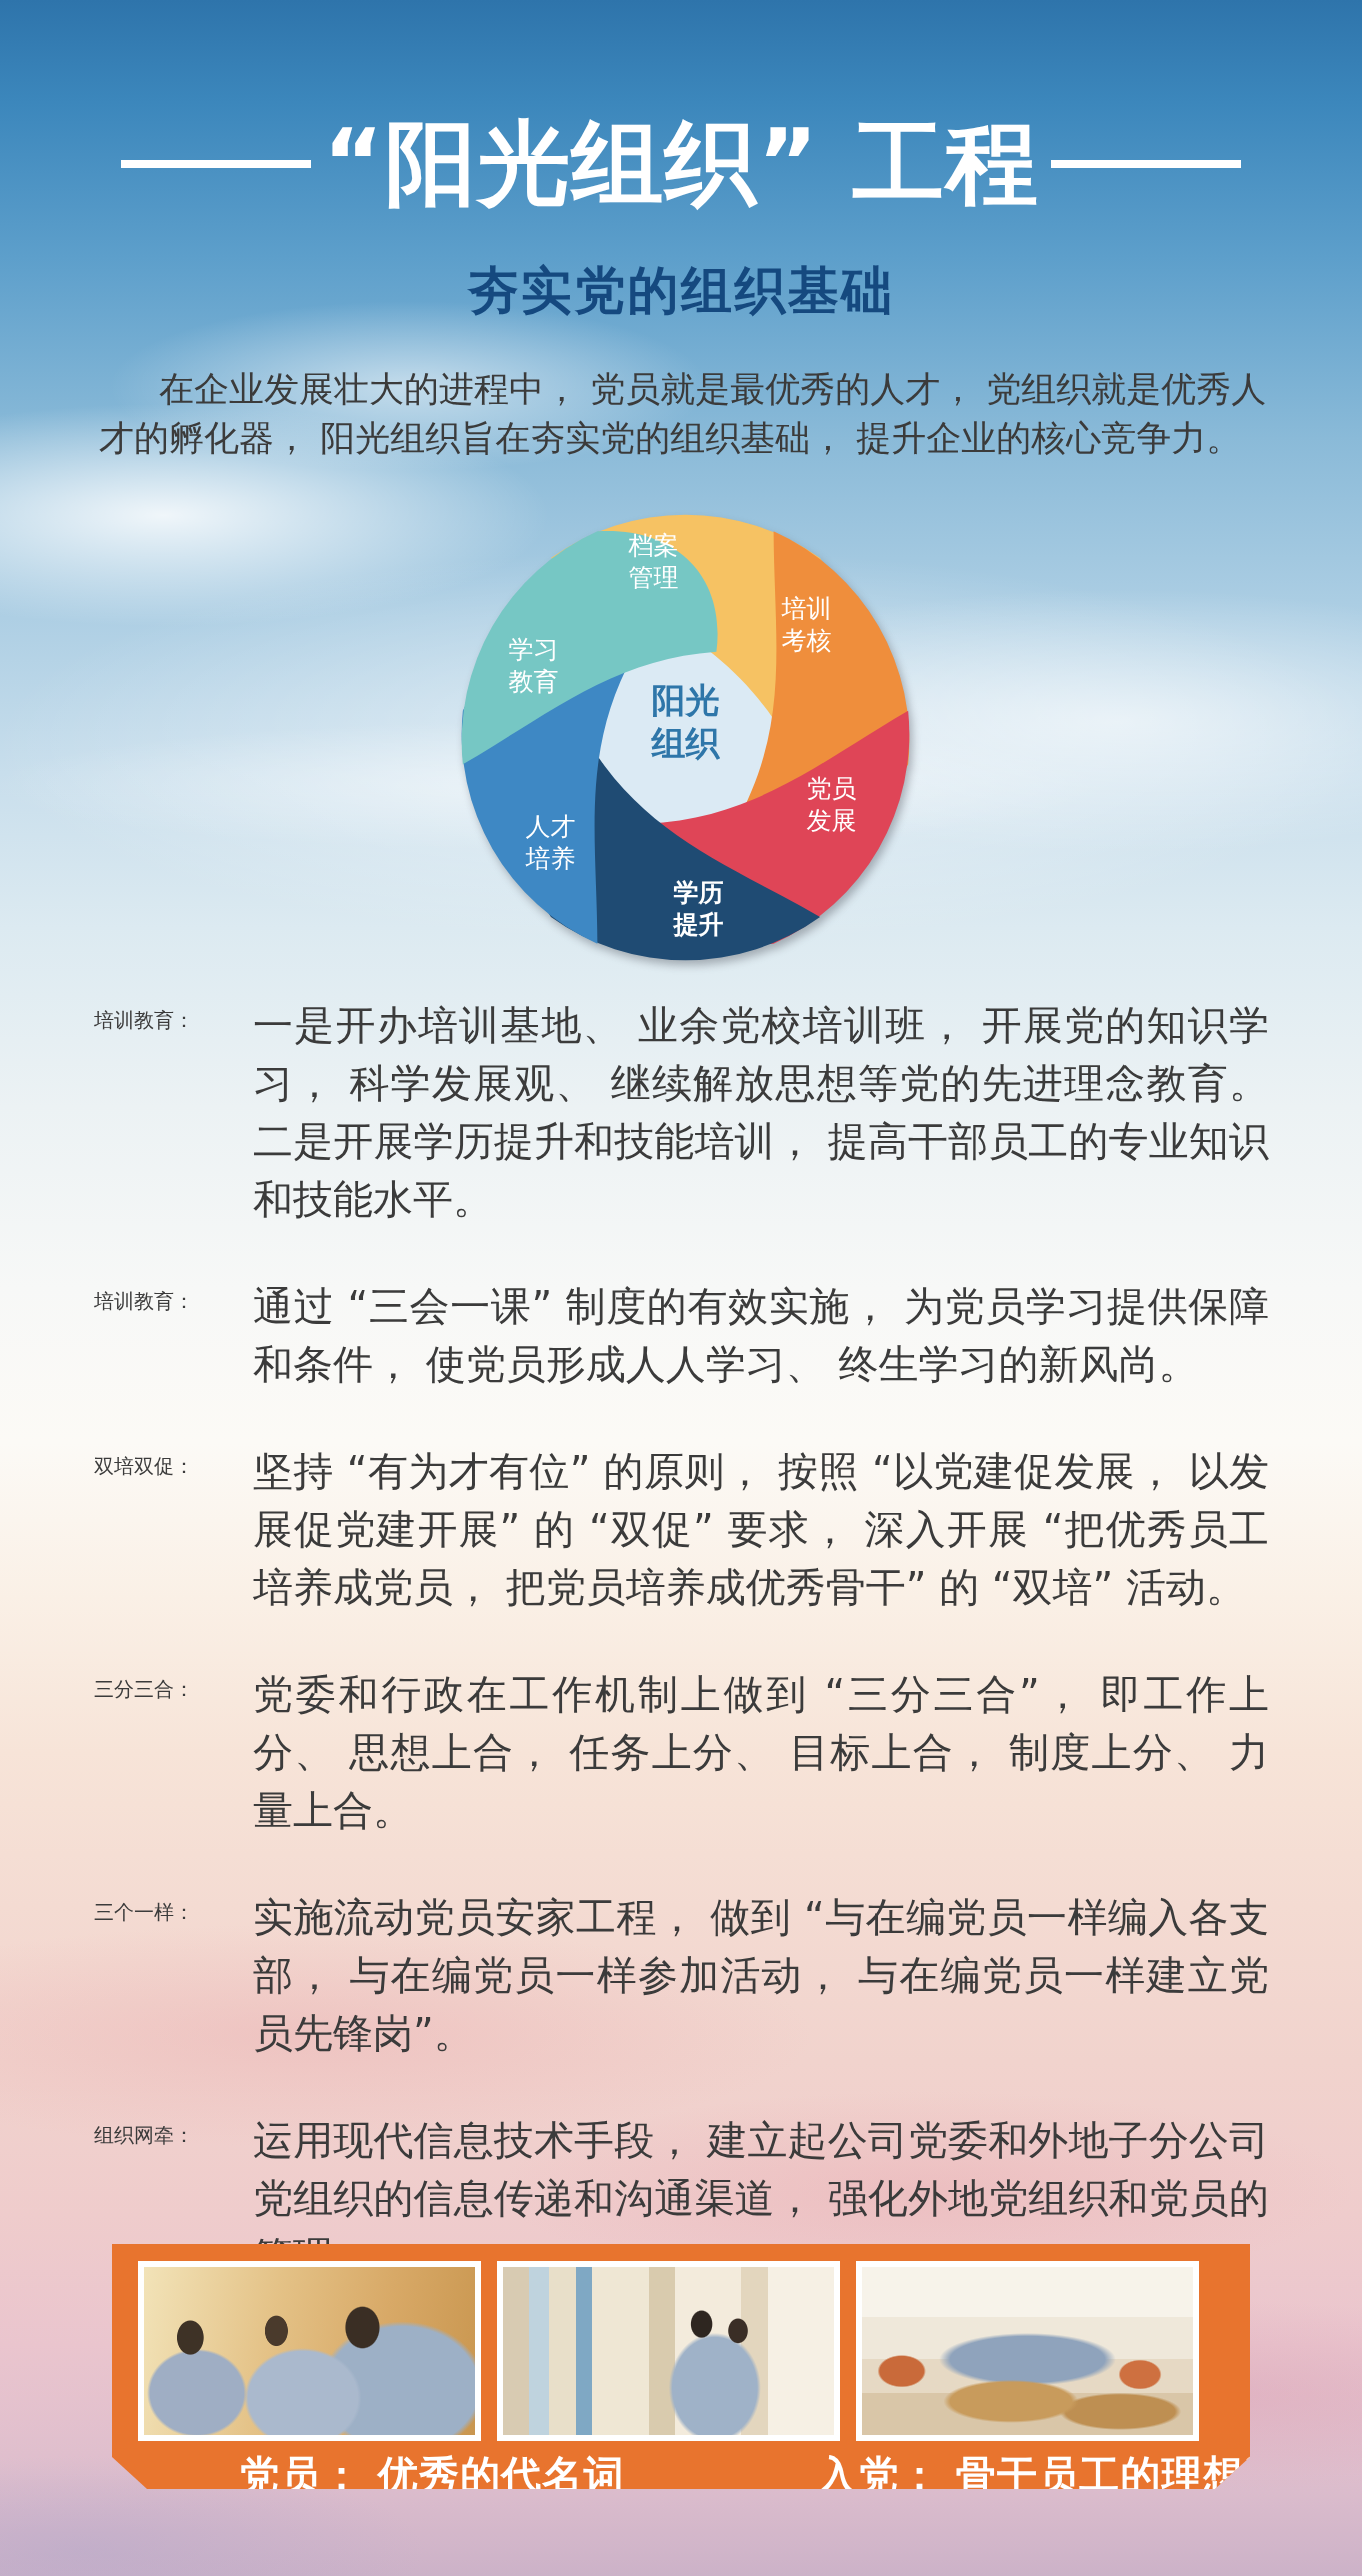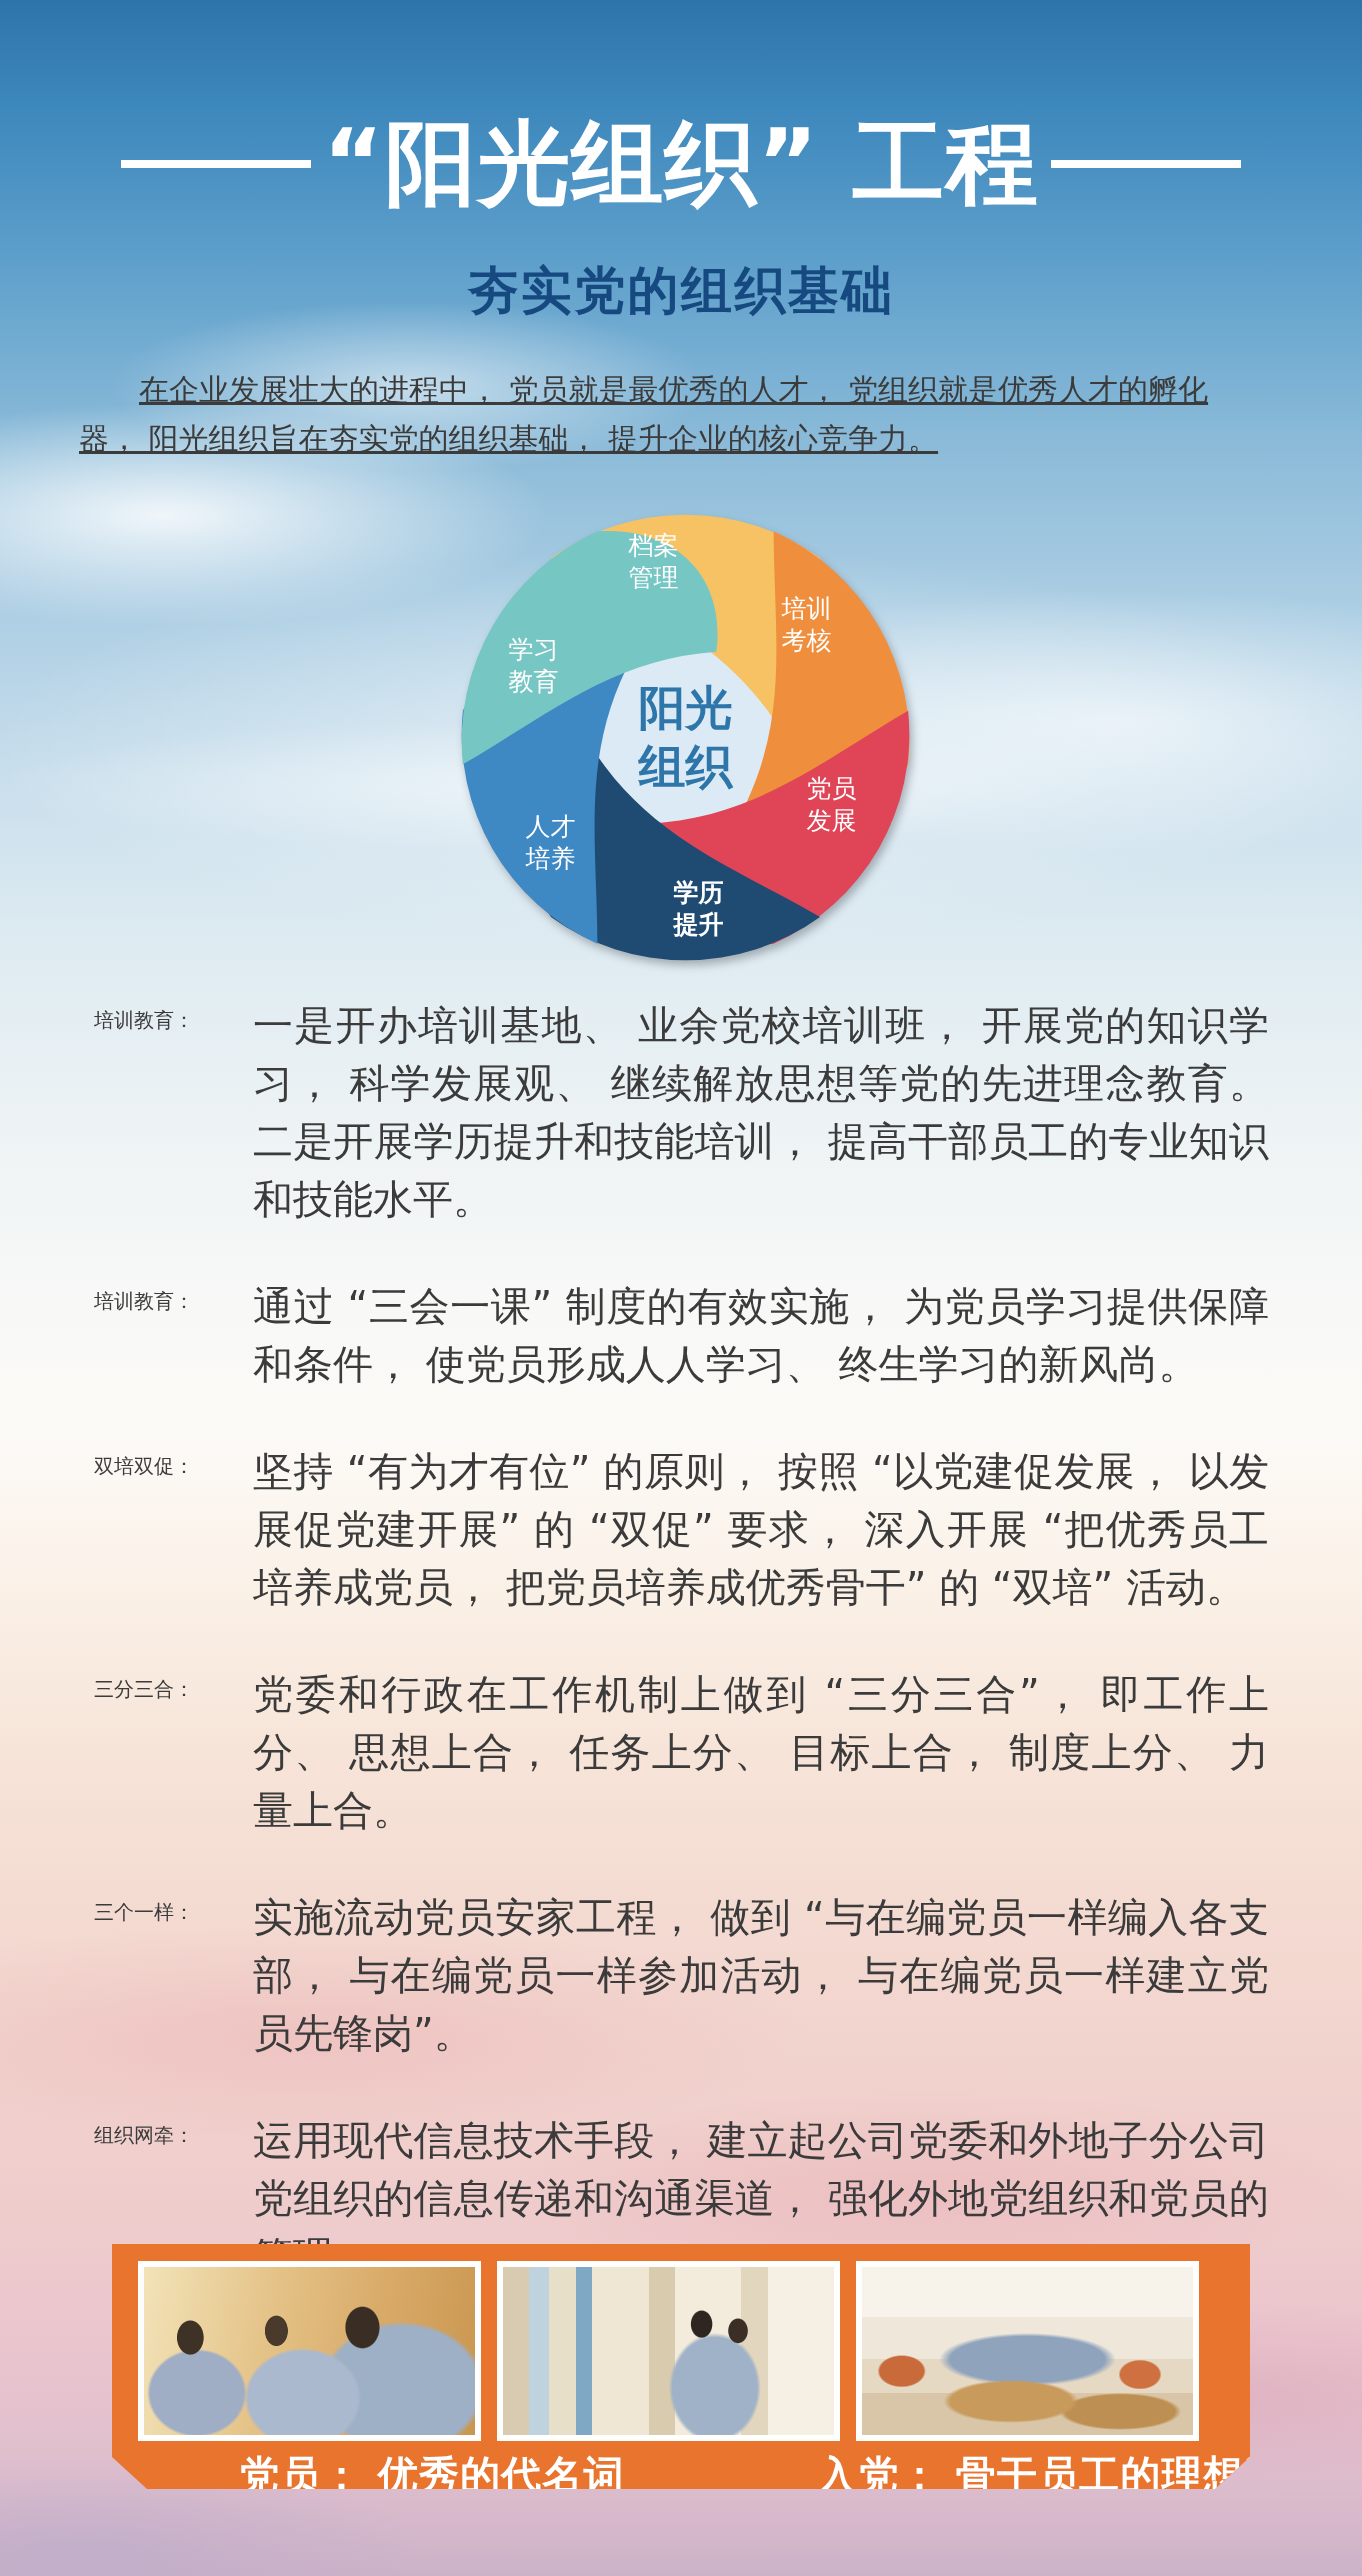--- a/index.html
+++ b/index.html
@@ -23,31 +23,31 @@
       radial-gradient(551px 135px at 90% 93%, rgba(214,150,172,.34), rgba(214,150,172,0) 70%),
       radial-gradient(490px 135px at 6% 99%, rgba(176,166,202,.45), rgba(176,166,202,0) 70%);}
   
   .title-row{position:absolute;top:113px;left:0;width:100%;display:flex;
     align-items:center;justify-content:center;gap:12px;}
   .title-dash{width:190px;height:8px;background:#ffffff;}
   .main-title{color:#ffffff;font-size:92px;font-weight:800;line-height:1.1;
     letter-spacing:1.2px;white-space:nowrap;}
   .subtitle{position:absolute;top:257px;left:0;width:100%;text-align:center;
     color:#15497F;font-size:51px;font-weight:800;letter-spacing:2.4px;}
-  .intro{position:absolute;top:365px;left:79px;width:1187px;color:#3b3b3b;
-    font-size:30px;line-height:49px;text-indent:60px;text-decoration:underline;}
+  .intro{position:absolute;top:365px;left:99px;width:1187px;color:#3b3b3b;
+    font-size:35px;line-height:49px;text-indent:60px;}
   
   .diagram{position:absolute;left:444px;top:496px;width:483px;height:483px;}
   .diagram svg{position:absolute;inset:0;
     filter:drop-shadow(3.7px 5.5px 4.3px rgba(90,95,105,.45));}
   .seg-label{position:absolute;width:147px;margin-left:-73px;margin-top:-39px;
     text-align:center;color:#ffffff;font-size:25px;line-height:1.27;font-weight:500;
     white-space:pre-line;}
   .hub-label{position:absolute;left:242px;top:242px;width:159px;margin-left:-80px;
-    margin-top:-59px;text-align:center;color:#2E76A9;font-size:47px;font-weight:800;
+    margin-top:-59px;text-align:center;color:#2E76A9;font-size:34px;font-weight:800;
     line-height:1.25;white-space:pre-line;}
   
   .sections{position:absolute;top:996px;left:94px;width:1175px;color:#3b3b3b;}
   .section{display:flex;margin-bottom:49px;}
   .sec-label{flex:0 0 159px;font-size:20px;line-height:49px;}
   .sec-content{flex:1;font-size:40px;line-height:58px;text-align:justify;}
   
   .banner{position:absolute;left:112px;top:2244px;width:1138px;height:245px;
     clip-path:polygon(0 0,100% 0,100% calc(100% - 32px),calc(100% - 35px) 100%,35px 100%,0 calc(100% - 32px));}
   .photo-row{position:absolute;left:26px;top:17px;display:flex;gap:16px;}

